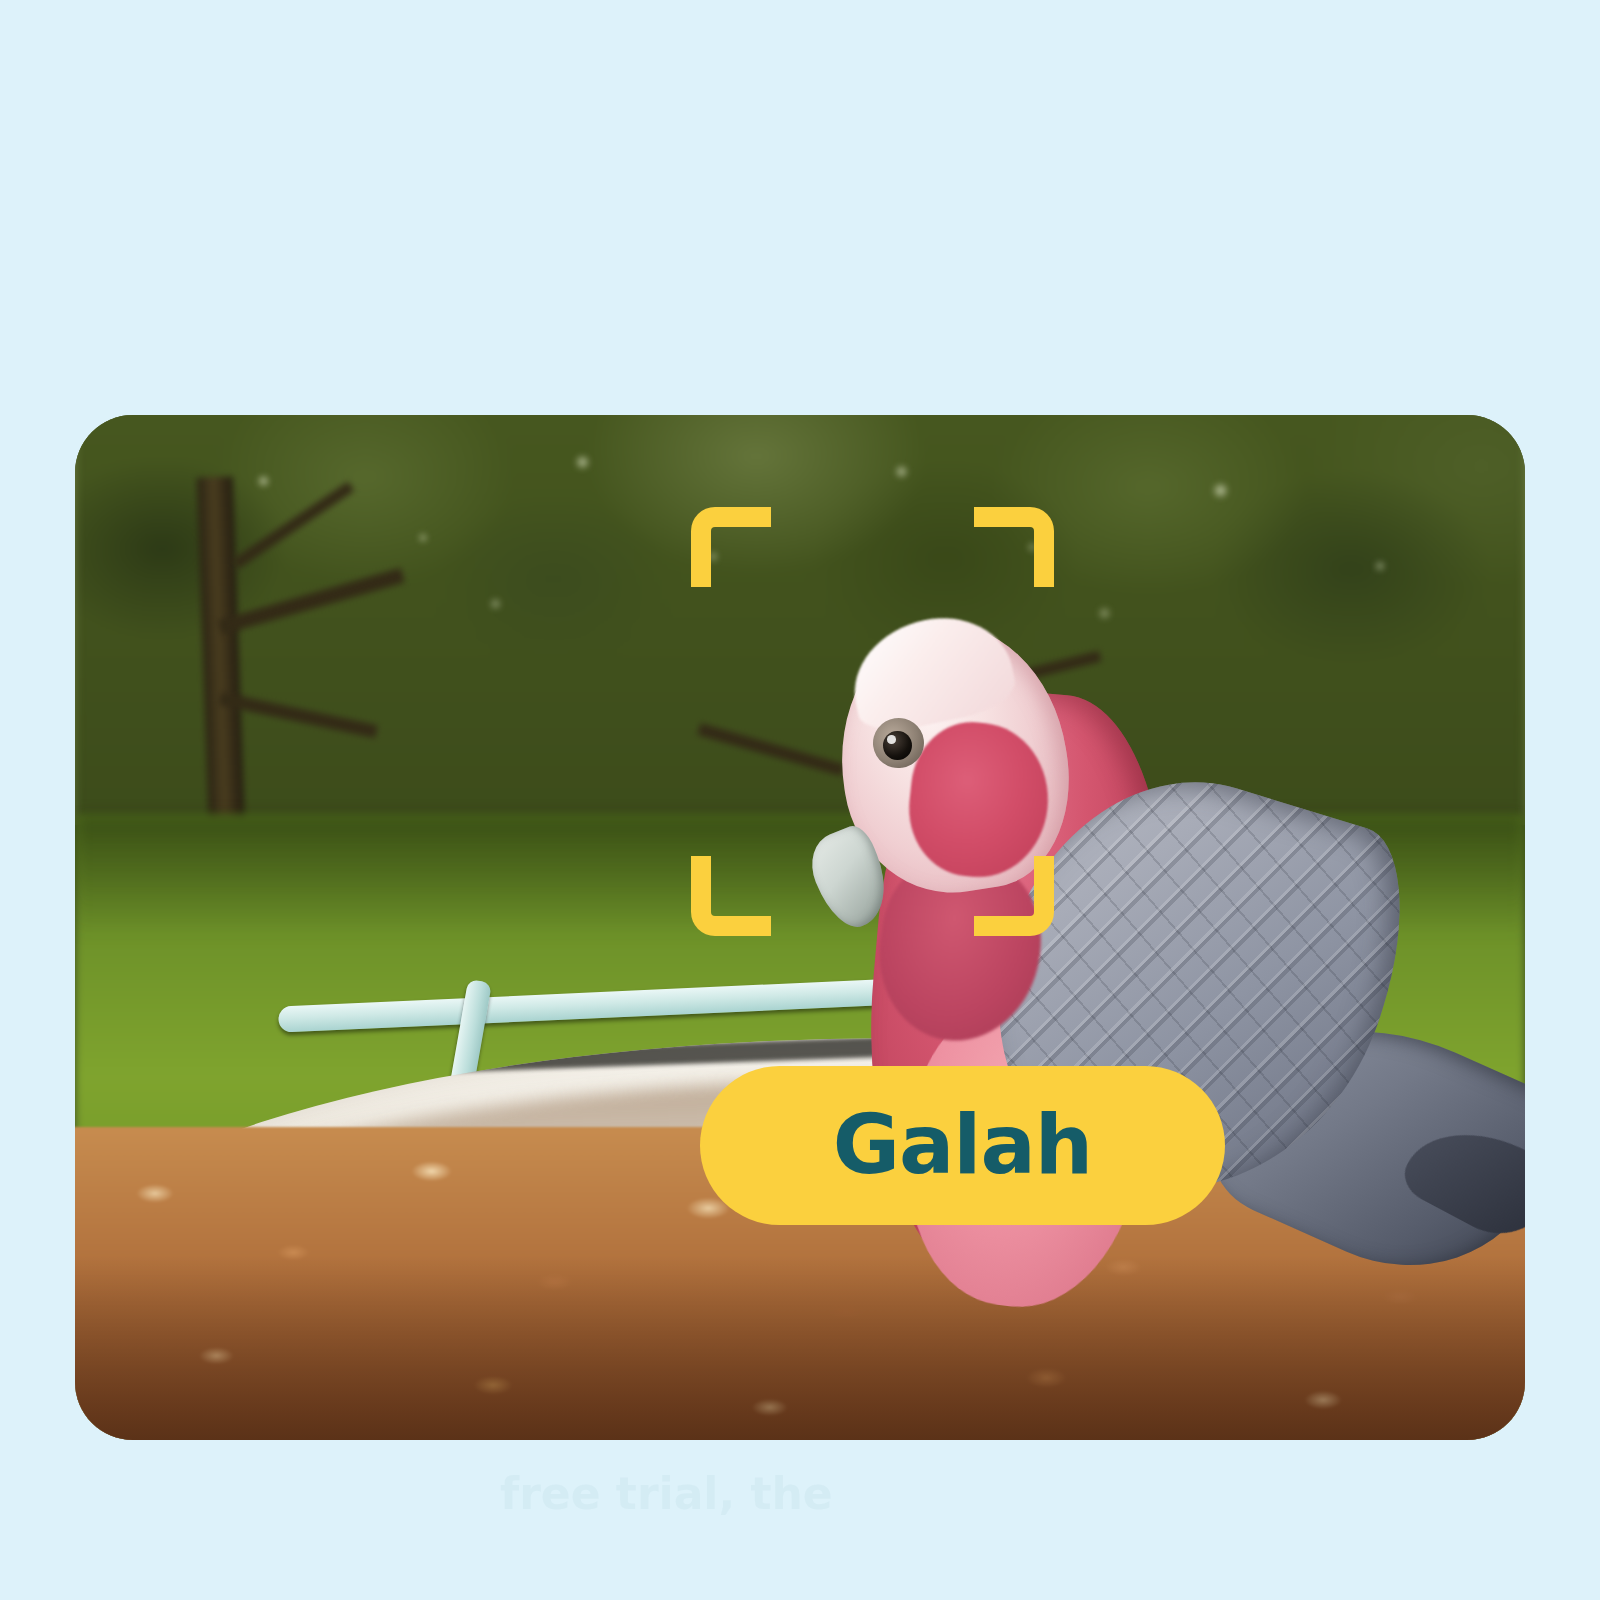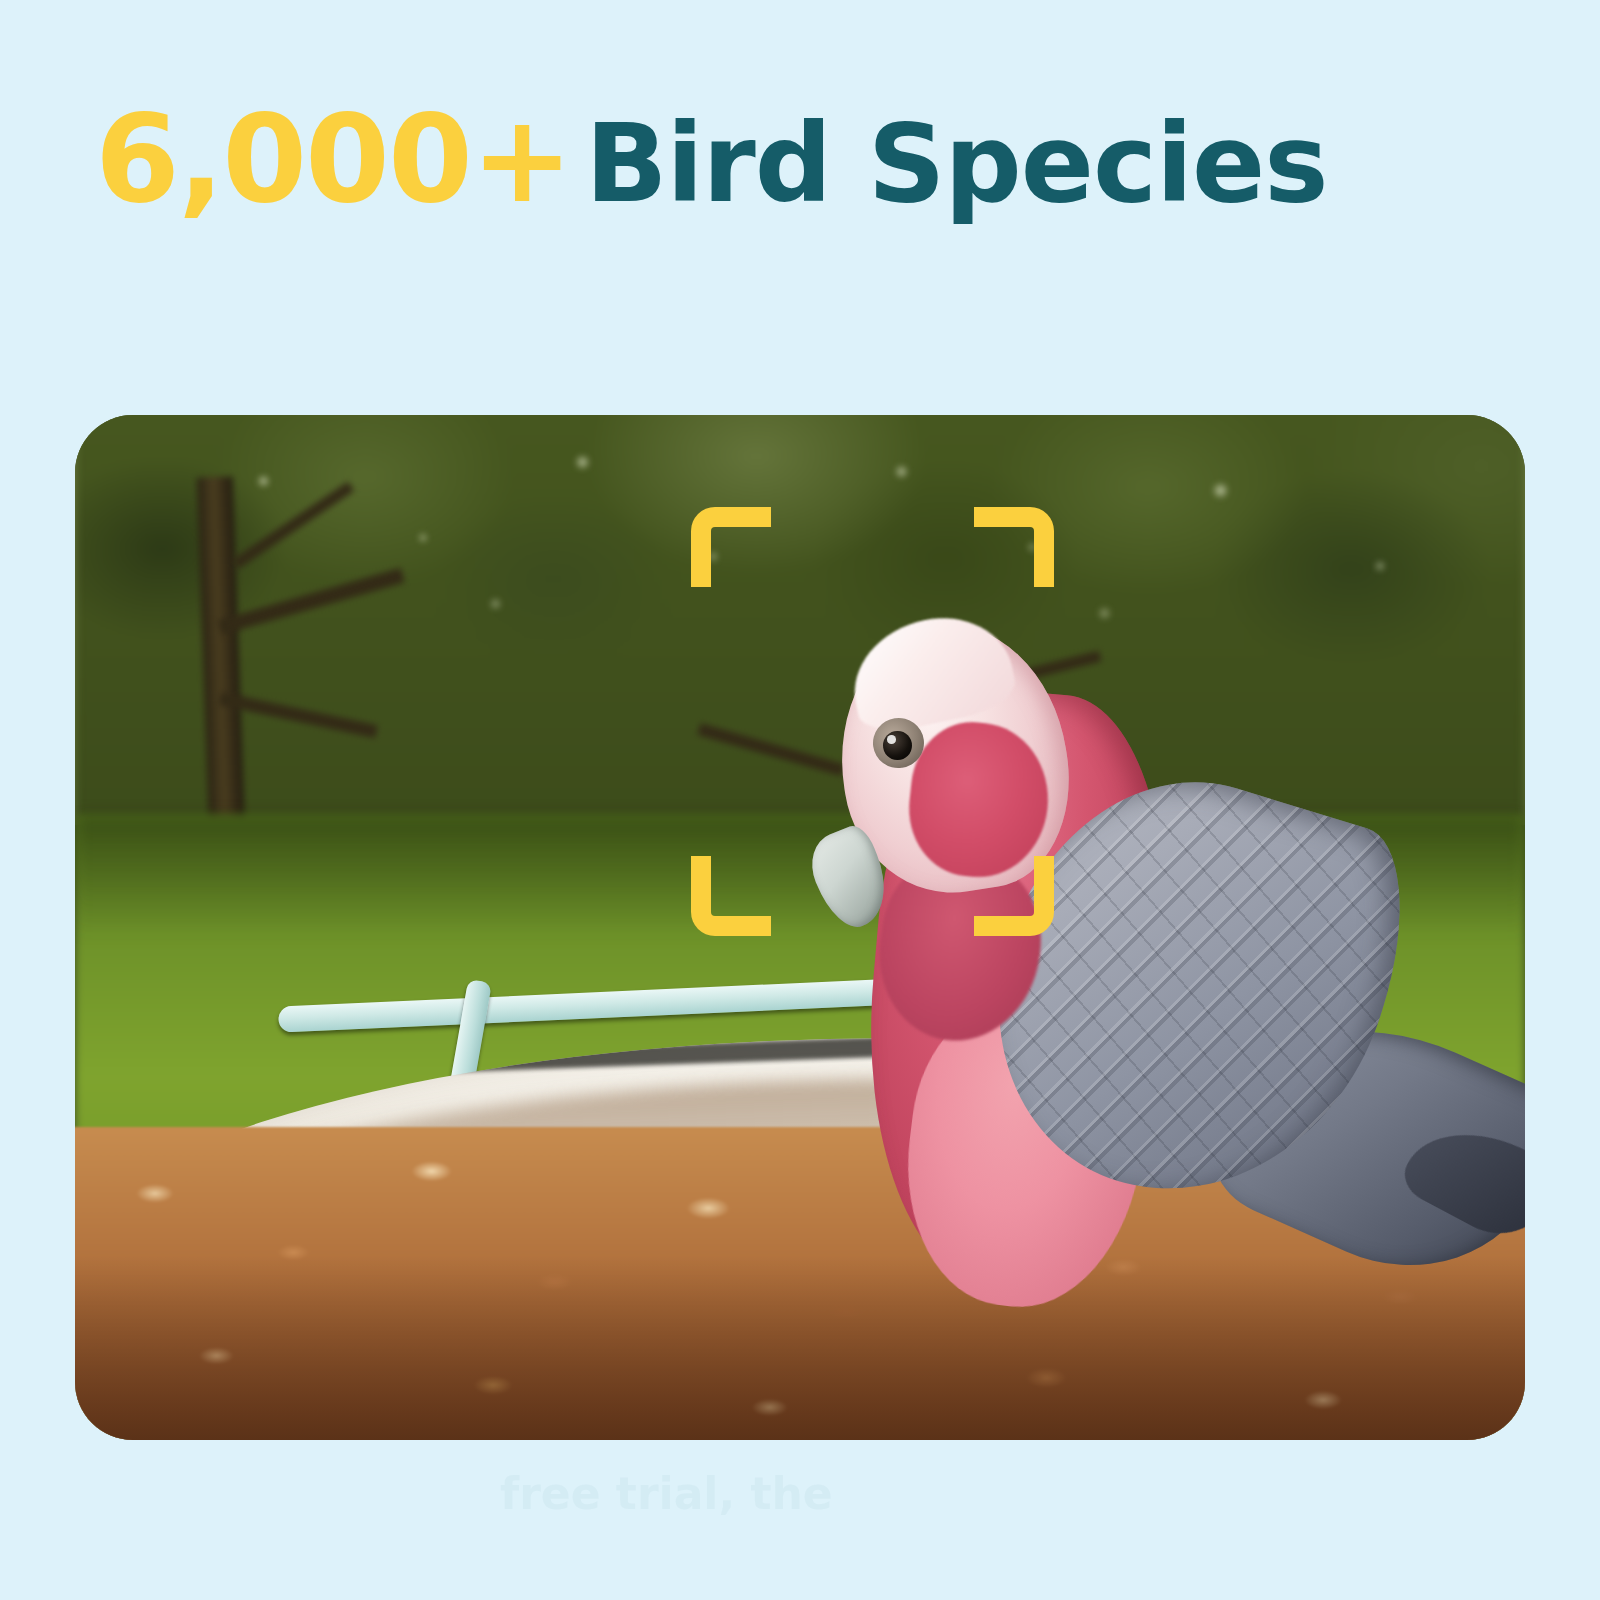--- a/index.html
+++ b/index.html
@@ -409,23 +409,20 @@
     font-size:44px;
     font-weight:bold;
     color:rgba(150,190,205,.115);
     white-space:nowrap;
   }
 </style>
 </head>
 <body>
 
 <div class="headline">
-  <div class="hl-line hl-line-2">
-    <span class="hl-count">6,000+</span><span class="hl-rest">Bird Species</span>
-  </div>
 </div>
 
 <div class="photo-card">
 
   <div class="scene">
     <div class="sky"></div>
     <div class="canopy"></div>
     <div class="dapple"></div>
 
     <div class="trunk"></div>
@@ -467,15 +464,18 @@
       <div class="bd-eye"></div>
       <div class="bd-eye-glint"></div>
     </div>
   </div>
 
   <div class="brk brk-tl"></div>
   <div class="brk brk-tr"></div>
   <div class="brk brk-bl"></div>
   <div class="brk brk-br"></div>
 
+  <div class="badge">
+    <span class="badge-label">Galah</span>
+  </div>
 </div>
 
 <div class="watermark">free trial, the</div>
 
 </body></html>

